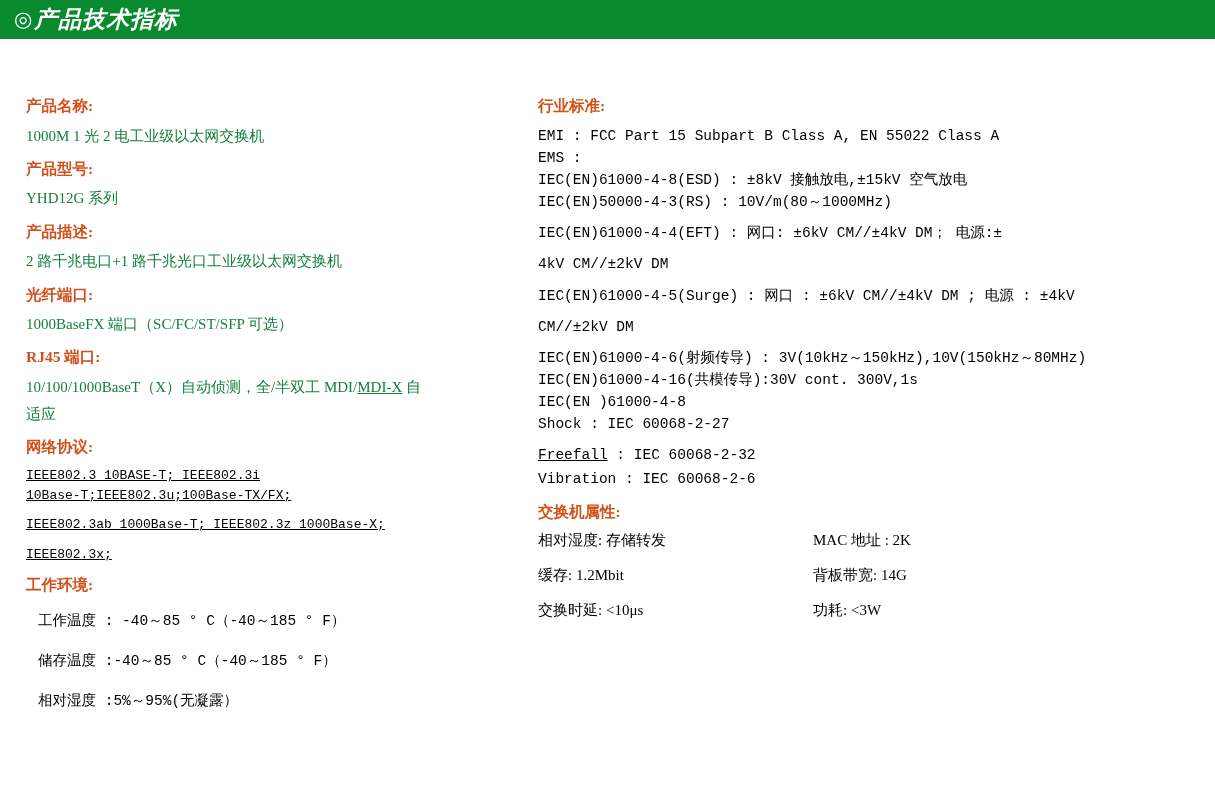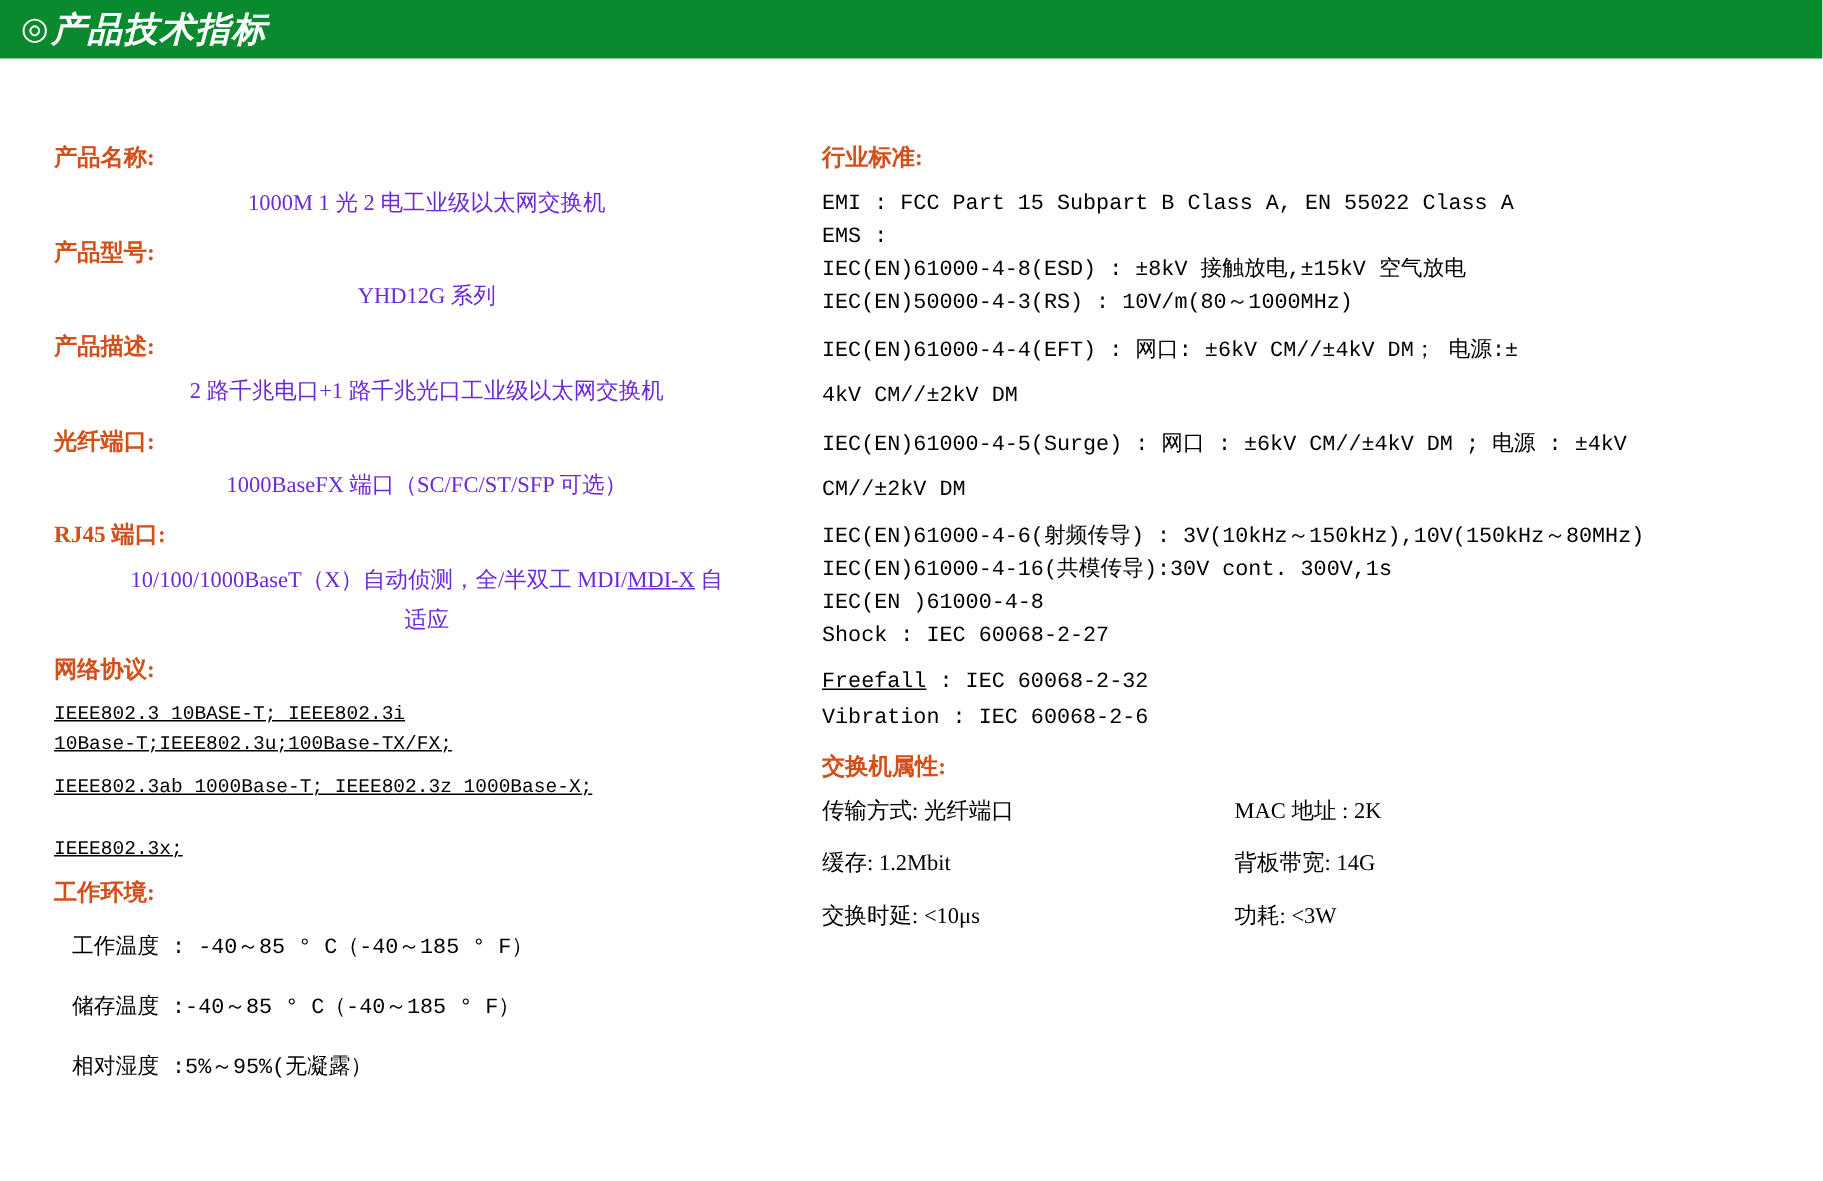--- a/index.html
+++ b/index.html
@@ -44,21 +44,21 @@
     font-size: 23px;
     font-weight: bold;
     font-style: italic;
     letter-spacing: 1px;
     font-family: "Liberation Serif", serif;
   }
   
   .cols {
     position: absolute;
     top: 39px;
-    left: 18px;
+    left: 8px;
     width: 991px;
     height: 748px;
   }
   .col {
     position: absolute;
     top: 0;
     box-sizing: border-box;
   }
   .col-left {
     left: 0;
@@ -76,22 +76,21 @@
     font-size: 15.5px;
     font-family: "Liberation Serif", serif;
     margin: 0 0 9px 0;
     line-height: 1.2;
   }
   .body-text {
     font-size: 15px;
     line-height: 1.55;
     font-family: "Liberation Serif", serif;
     margin: 0 0 12px 0;
-    color: #6d28d9;
-    text-align: center;
+    color: #15803d;
   }
   .mono-loose {
     font-family: "Liberation Mono", "DejaVu Sans Mono", monospace;
     font-size: 14.5px;
     line-height: 1.95;
     margin: 12px;
     color: #000;
   }
   .mono-tight {
     font-family: "Liberation Mono", "DejaVu Sans Mono", monospace;
@@ -166,21 +165,21 @@
         <div class="body-text" style="margin-bottom:4px;">
           <span>10/100/1000BaseT（X）自动侦测，全/半双工 MDI/</span><span class="u">MDI-X</span><span> 自</span>
         </div>
         <div class="body-text">适应</div>
       </div>
 
       <div>
         <div class="sec-head">网络协议:</div>
         <div class="mono-tight">IEEE802.3 10BASE-T; IEEE802.3i</div>
         <div class="mono-tight" style="margin-bottom:10px;">10Base-T;IEEE802.3u;100Base-TX/FX;</div>
-        <div class="mono-tight" style="margin-bottom:21px;">IEEE802.3ab   1000Base-T;   IEEE802.3z   1000Base-X;</div>
+        <div class="mono-tight" style="margin-bottom:10px;">IEEE802.3ab   1000Base-T;   IEEE802.3z   1000Base-X;</div>
         <div class="mono-tight" style="margin-bottom:12px;">IEEE802.3x;</div>
       </div>
 
       <div>
         <div class="sec-head">工作环境:</div>
         <div class="mono-loose">工作温度 : -40～85 ° C（-40～185 ° F）</div>
         <div class="mono-loose">储存温度 :-40～85 ° C（-40～185 ° F）</div>
         <div class="mono-loose">相对湿度 :5%～95%(无凝露）</div>
       </div>
 
@@ -209,21 +208,21 @@
 
         <div class="std-line" style="margin-bottom:8px;">
           <span class="u">Freefall</span><span> : IEC 60068-2-32</span>
         </div>
         <div class="std-line" style="margin-bottom:16px;">Vibration : IEC 60068-2-6</div>
       </div>
 
       <div>
         <div class="sec-head">交换机属性:</div>
         <div class="attr-grid">
-          <div class="attr-cell">传输方式: 光纤端口</div>
+          <div class="attr-cell">相对湿度: 存储转发</div>
           <div class="attr-cell">MAC 地址 : 2K</div>
           <div class="attr-cell">缓存: 1.2Mbit</div>
           <div class="attr-cell">背板带宽: 14G</div>
           <div class="attr-cell">交换时延: &lt;10μs</div>
           <div class="attr-cell">功耗: &lt;3W</div>
         </div>
       </div>
 
     </div>
   </div>

